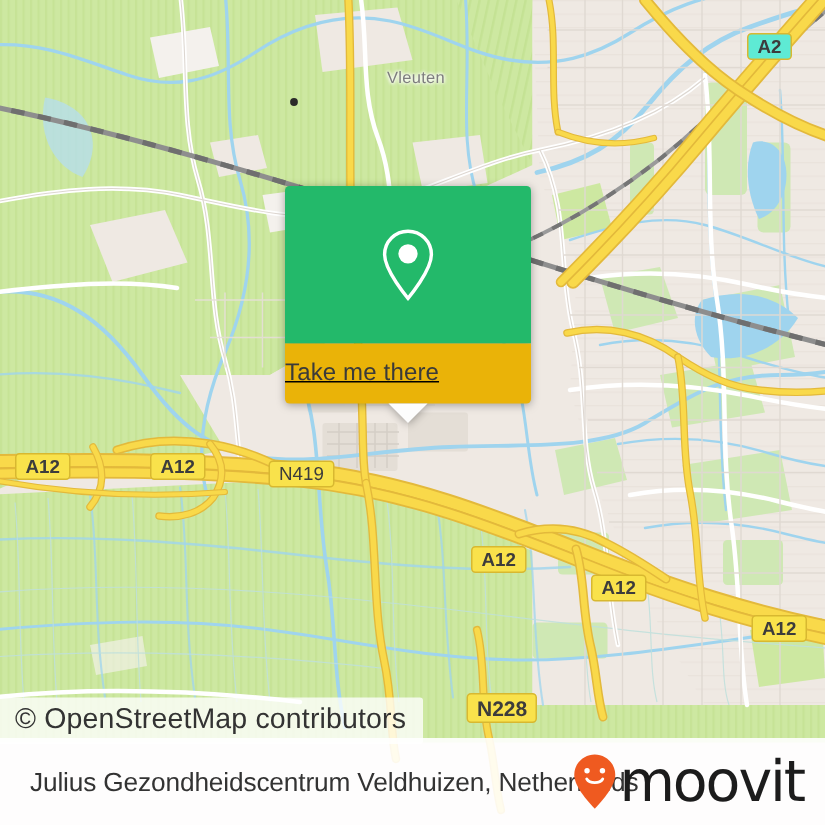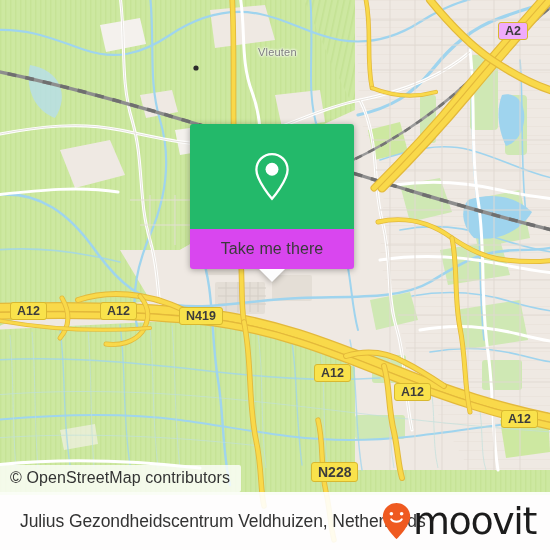--- a/index.html
+++ b/index.html
@@ -19,40 +19,41 @@
   #card{
     position:absolute;left:190px;top:124px;width:164px;
     filter:drop-shadow(0 1px 3px rgba(0,0,0,.33));
   }
   #card-top{
     background:#23b96a;height:105px;border-radius:3px 3px 0 0;
     display:flex;align-items:center;justify-content:center;
   }
   #card-pin{width:42px;height:52px;}
   #card-bottom{
-    background:#d946ef;border-radius:0 0 3px 3px;
-    height:40px;display:flex;align-items:center;justify-content:center;
+    background:#eab308;border-radius:0 0 3px 3px;
+    height:40px;display:flex;align-items:center;
     position:relative;
+    text-decoration:underline;
   }
   #card-label{
     font-size:16px;color:#3a3a3a;letter-spacing:.1px;white-space:nowrap;
   }
   #card-tip{
     position:absolute;left:50%;transform:translateX(-50%);
     bottom:-13px;width:0;height:0;
     border-left:13px solid transparent;border-right:13px solid transparent;
     border-top:13px solid #fdfdfd;
   }
 
   
   #osm-attr{
     position:absolute;left:0;top:465px;
     background:rgba(255,255,255,.78);
     padding:4px 11px 5px 10px;
-    font-size:16px;color:#333;letter-spacing:.1px;
+    font-size:19px;color:#333;letter-spacing:.1px;
     border-radius:0 2px 2px 0;
   }
 
   
   #bottom-bar{
     position:absolute;left:0;bottom:0;width:550px;height:58px;
     background:rgba(255,255,255,.9);
     display:flex;align-items:center;
   }
   #bottom-title{
@@ -291,34 +292,34 @@
 
       </g>
     </svg>
 
     <div style="position:absolute;left:258px;top:46px;font-size:11px;color:#7d7d7d;
                 letter-spacing:.2px;text-shadow:0 0 3px #fff,0 0 3px #fff,0 0 2px #fff;">
       <span>Vleuten</span>
     </div>
 
     <div class="shields">
-      <span style="position:absolute;left:498px;top:22px;background:#f0abfc;border:1.4px solid #d8b830;
+      <span style="position:absolute;left:498px;top:22px;background:#5eead4;border:1.4px solid #d8b830;
                    border-radius:3px;padding:1px 6px;font-size:12.5px;font-weight:bold;color:#3c3c3c;">
         <span>A2</span>
       </span>
       <span style="position:absolute;left:10px;top:302px;background:#f9e24b;border:1.4px solid #d8b830;
                    border-radius:3px;padding:1px 6px;font-size:12.5px;font-weight:bold;color:#3c3c3c;">
         <span>A12</span>
       </span>
       <span style="position:absolute;left:100px;top:302px;background:#f9e24b;border:1.4px solid #d8b830;
                    border-radius:3px;padding:1px 6px;font-size:12.5px;font-weight:bold;color:#3c3c3c;">
         <span>A12</span>
       </span>
       <span style="position:absolute;left:179px;top:307px;background:#f9e24b;border:1.4px solid #d8b830;
-                   border-radius:3px;padding:1px 6px;font-size:12.5px;font-weight:bold;color:#3c3c3c;">
+                   border-radius:3px;padding:1px 6px;font-size:12.5px;font-weight:normal;color:#3c3c3c;">
         <span>N419</span>
       </span>
       <span style="position:absolute;left:314px;top:364px;background:#f9e24b;border:1.4px solid #d8b830;
                    border-radius:3px;padding:1px 6px;font-size:12.5px;font-weight:bold;color:#3c3c3c;">
         <span>A12</span>
       </span>
       <span style="position:absolute;left:394px;top:383px;background:#f9e24b;border:1.4px solid #d8b830;
                    border-radius:3px;padding:1px 6px;font-size:12.5px;font-weight:bold;color:#3c3c3c;">
         <span>A12</span>
       </span>

